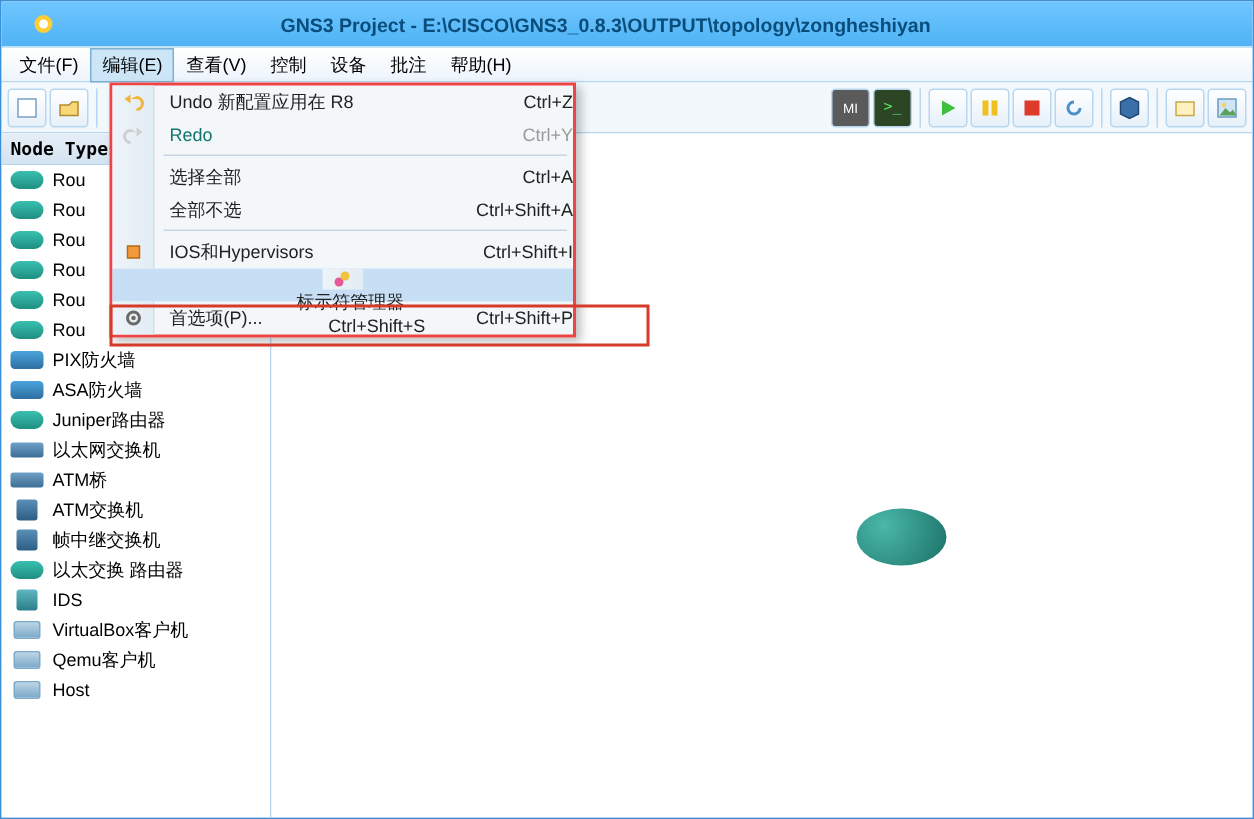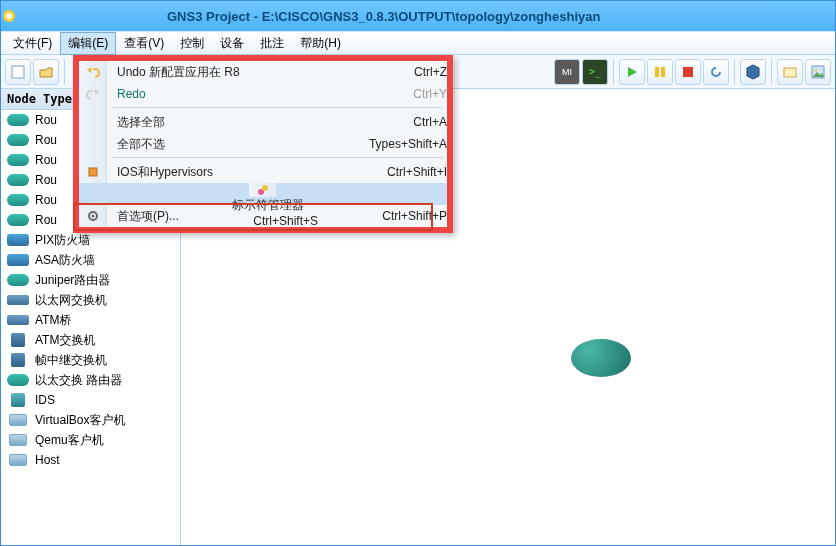--- a/index.html
+++ b/index.html
@@ -12,21 +12,21 @@
     height: 546px;
     overflow: hidden;
     position: relative;
     border: 1px solid #3a8fd8;
   }
   .titlebar {
     height: 30px;
     background: linear-gradient(#6fc6ff, #4fb3f5);
     display: flex;
     align-items: center;
-    padding: 0 0;
+    padding: 0 20px;
     color: #0a4d7a;
     font-size: 13px;
     font-weight: bold;
   }
   .titlebar .sysicons { display: flex; gap: 2px; margin-right: 150px; }
   .titlebar .sysicons span { width: 16px; height: 16px; display: inline-block; }
   .menubar {
     height: 24px;
     background: linear-gradient(#fff, #ecf4fb);
     border-top: 1px solid #cde6f7;
@@ -106,23 +106,23 @@
     position: absolute;
     left: 390px; top: 250px;
     width: 60px; height: 38px;
     background: radial-gradient(circle at 30% 30%, #4ab8a8, #1a6f66);
     border-radius: 50%;
   }
   
   .dropdown {
     position: absolute;
     left: 72px; top: 54px;
-    width: 380px;
+    width: 311px;
     background: #f4f7fa;
-    border: 6px solid #ef4444;
+    border: 2px solid #ef4444;
     box-shadow: 3px 3px 6px rgba(0,0,0,.25);
     z-index: 100;
   }
   .dropdown .ditem {
     display: flex;
     align-items: center;
     height: 22px;
     padding: 0;
   }
   .dropdown .iconcol {
@@ -382,21 +382,21 @@
       <span class="line"></span>
     </div>
   <div class="ditem">
     <span class="iconcol"></span>
     <span class="label">选择全部</span>
     <span class="shortcut">Ctrl+A</span>
   </div>
   <div class="ditem">
     <span class="iconcol"></span>
     <span class="label">全部不选</span>
-    <span class="shortcut">Types+Shift+A</span>
+    <span class="shortcut">Ctrl+Shift+A</span>
   </div>
   <div class="dsep">
       <span class="iconcol"></span>
       <span class="line"></span>
     </div>
   <div class="ditem">
     <span class="iconcol">
         <svg width="14" height="14">
           <rect x="3" y="3" width="8" height="8" fill="#f29a3a" stroke="#b56a1e"></rect>
         </svg>

